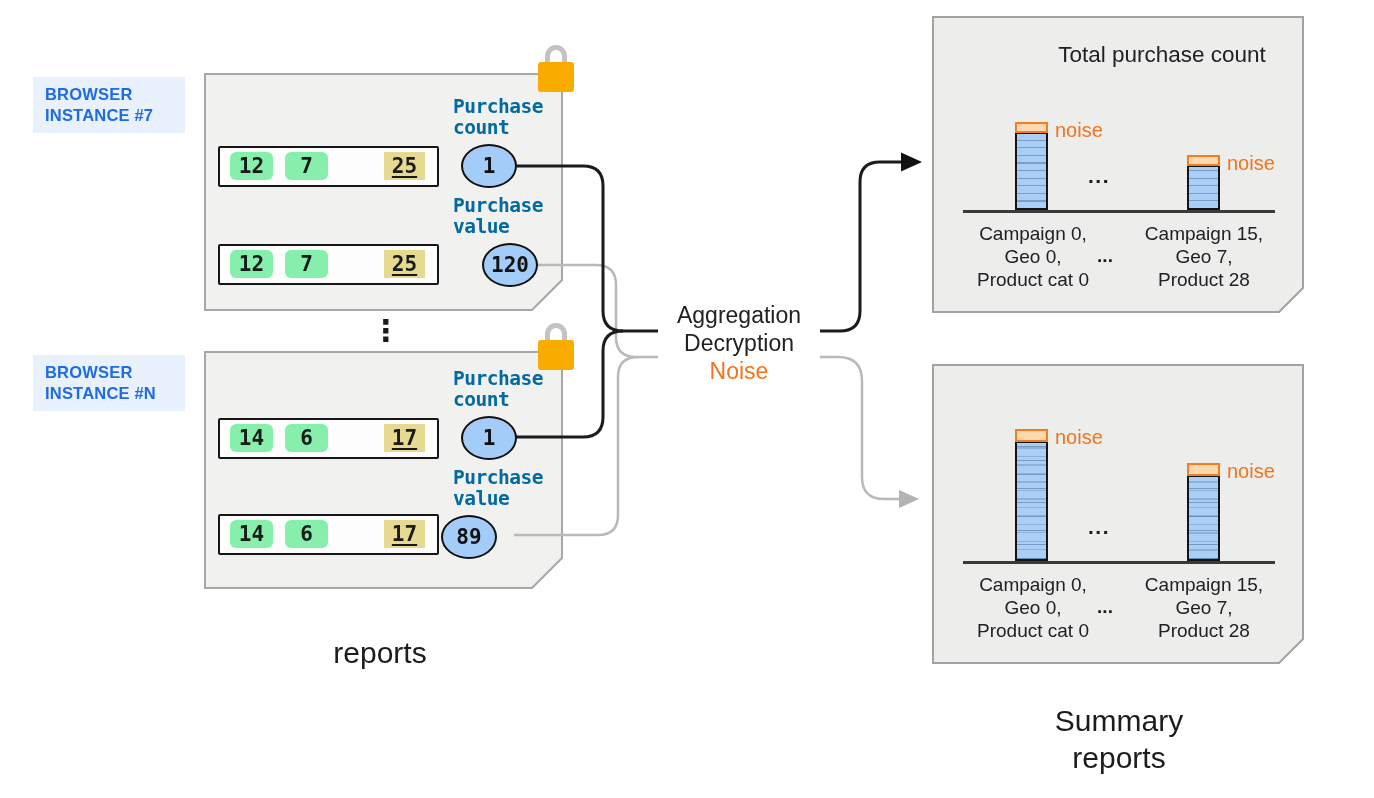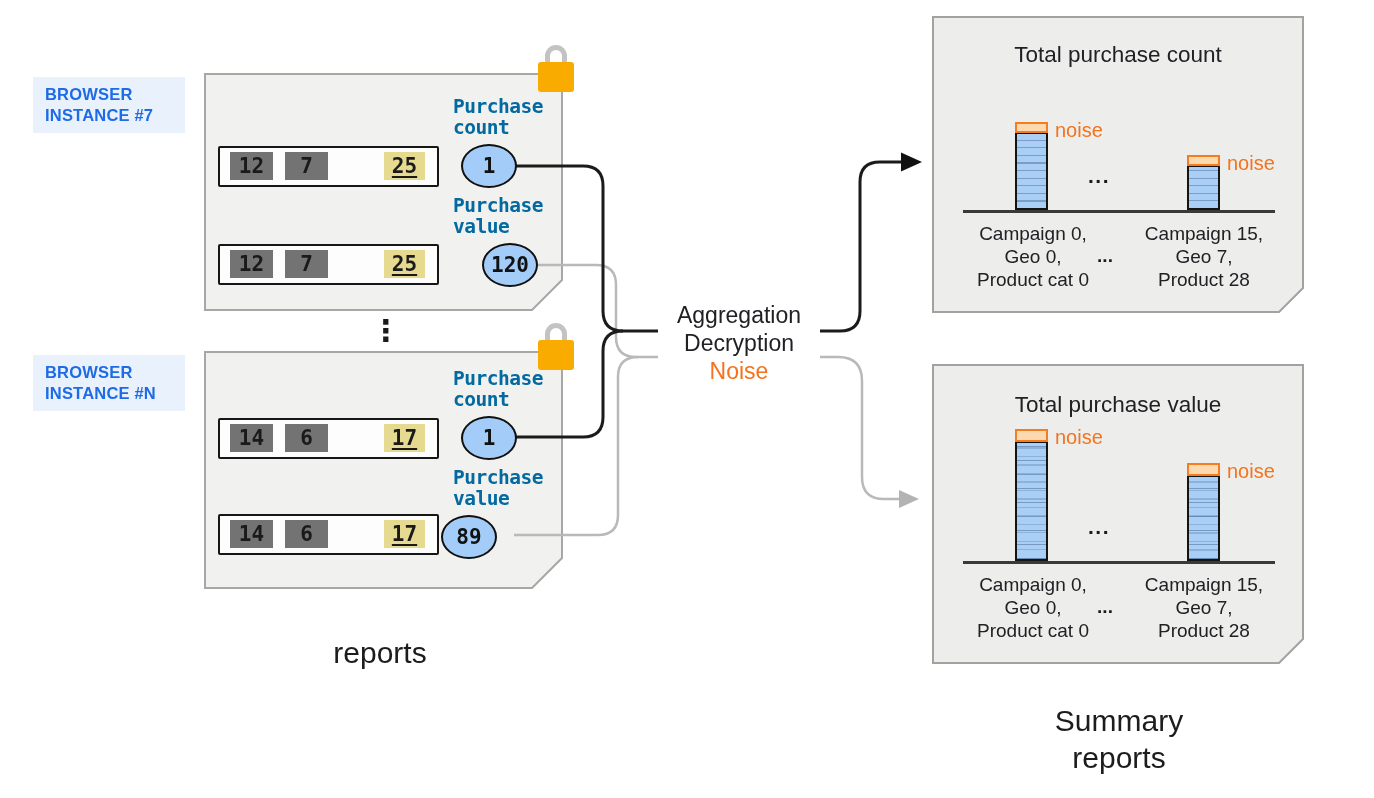--- a/index.html
+++ b/index.html
@@ -11,21 +11,21 @@
   
   .badge{background:#e9f1fd;color:#1e6be6;font-weight:bold;font-size:16.5px;
          line-height:21px;width:152px;height:56px;box-sizing:border-box;
          padding:7px 0 0 12px;letter-spacing:.2px;}
 
   
   .vrow{position:absolute;width:221px;height:41px;background:#fdfdfd;
         border:2.5px solid #161616;border-radius:2px;box-sizing:border-box;}
   .cell{position:absolute;height:28px;top:4px;line-height:28px;text-align:center;
         font-family:"DejaVu Sans Mono",monospace;font-weight:bold;font-size:21px;color:#1a1a1a;}
-  .cell.green{background:#737373;}
+  .cell.green{background:#86efac;border-radius:6px;}
   .cell.yellow{background:#e5da90;text-decoration:underline;
                text-decoration-thickness:2px;text-underline-offset:3px;}
   .c1{left:10px;width:43px;}
   .c2{left:65px;width:43px;}
   .c3{left:164px;width:41px;}
 
   
   .mlabel{font-family:"DejaVu Sans Mono",monospace;font-weight:bold;font-size:19.5px;
           line-height:21px;color:#0369a1;letter-spacing:-.5px;white-space:nowrap;}
   .pill{width:56px;height:44px;background:#a3cdf8;border:2.8px solid #101010;border-radius:50%;
@@ -33,21 +33,21 @@
         font-family:"DejaVu Sans Mono",monospace;font-weight:bold;font-size:21px;color:#111;}
 
   .vdots{font-family:"DejaVu Sans",sans-serif;font-size:30px;font-weight:bold;
          color:#1a1a1a;line-height:34px;}
 
   
   .pipeline{width:220px;text-align:center;font-size:23px;line-height:28px;color:#202124;}
   .pipeline .noise-word{color:#f4731c;}
 
   
-  .chart-title{width:370px;text-align:center;font-size:22.5px;color:#202124;}
+  .chart-title{width:370px;text-align:center;font-size:22.5px;color:#202124;padding-left:44px;}
   .chart-area{position:absolute;}
   .axis{position:absolute;left:0;right:0;bottom:0;height:3px;background:#3a3a3a;}
   .bar-stack{position:absolute;bottom:3px;width:33px;display:flex;flex-direction:column;}
   .noise-cap{position:relative;border:2.5px solid #f57c20;background:#fcd9ae;box-sizing:border-box;}
   .noise-tag{position:absolute;left:calc(100% + 9px);top:-5px;color:#f4731c;
              font-size:20px;white-space:nowrap;}
   .bar-fill{border:2.2px solid #141414;border-top-width:1.4px;box-sizing:border-box;}
   .bar-count{background:repeating-linear-gradient(to top,#a9cff7 0 6.5px,#7d9dc7 6.5px 7.6px);}
   .bar-value{background:
       repeating-linear-gradient(to top,rgba(70,100,140,.5) 0 1.2px,transparent 1.2px 14px),
@@ -182,21 +182,20 @@
     <div>Geo 0,</div>
     <div>Product cat 0</div>
   </div>
   <div class="abs catdots" style="left:1080px;top:245px">...</div>
   <div class="abs cat" style="left:1114px;top:222px">
     <div>Campaign 15,</div>
     <div>Geo 7,</div>
     <div>Product 28</div>
   </div>
 
-  <div class="abs chart-title" style="left:933px;top:392px">Total purchase value</div>
   <div class="chart-area" style="left:963px;top:422px;width:312px;height:142px">
     <div class="axis"></div>
     <div class="bar-stack" style="left:52px">
       <div class="noise-cap" style="height: 13px;">
         <span class="noise-tag">noise</span>
       </div>
       <div class="bar-fill bar-value" style="height: 119px;"></div>
     </div>
     <div class="bar-stack" style="left:224px">
       <div class="noise-cap" style="height: 13px;">

